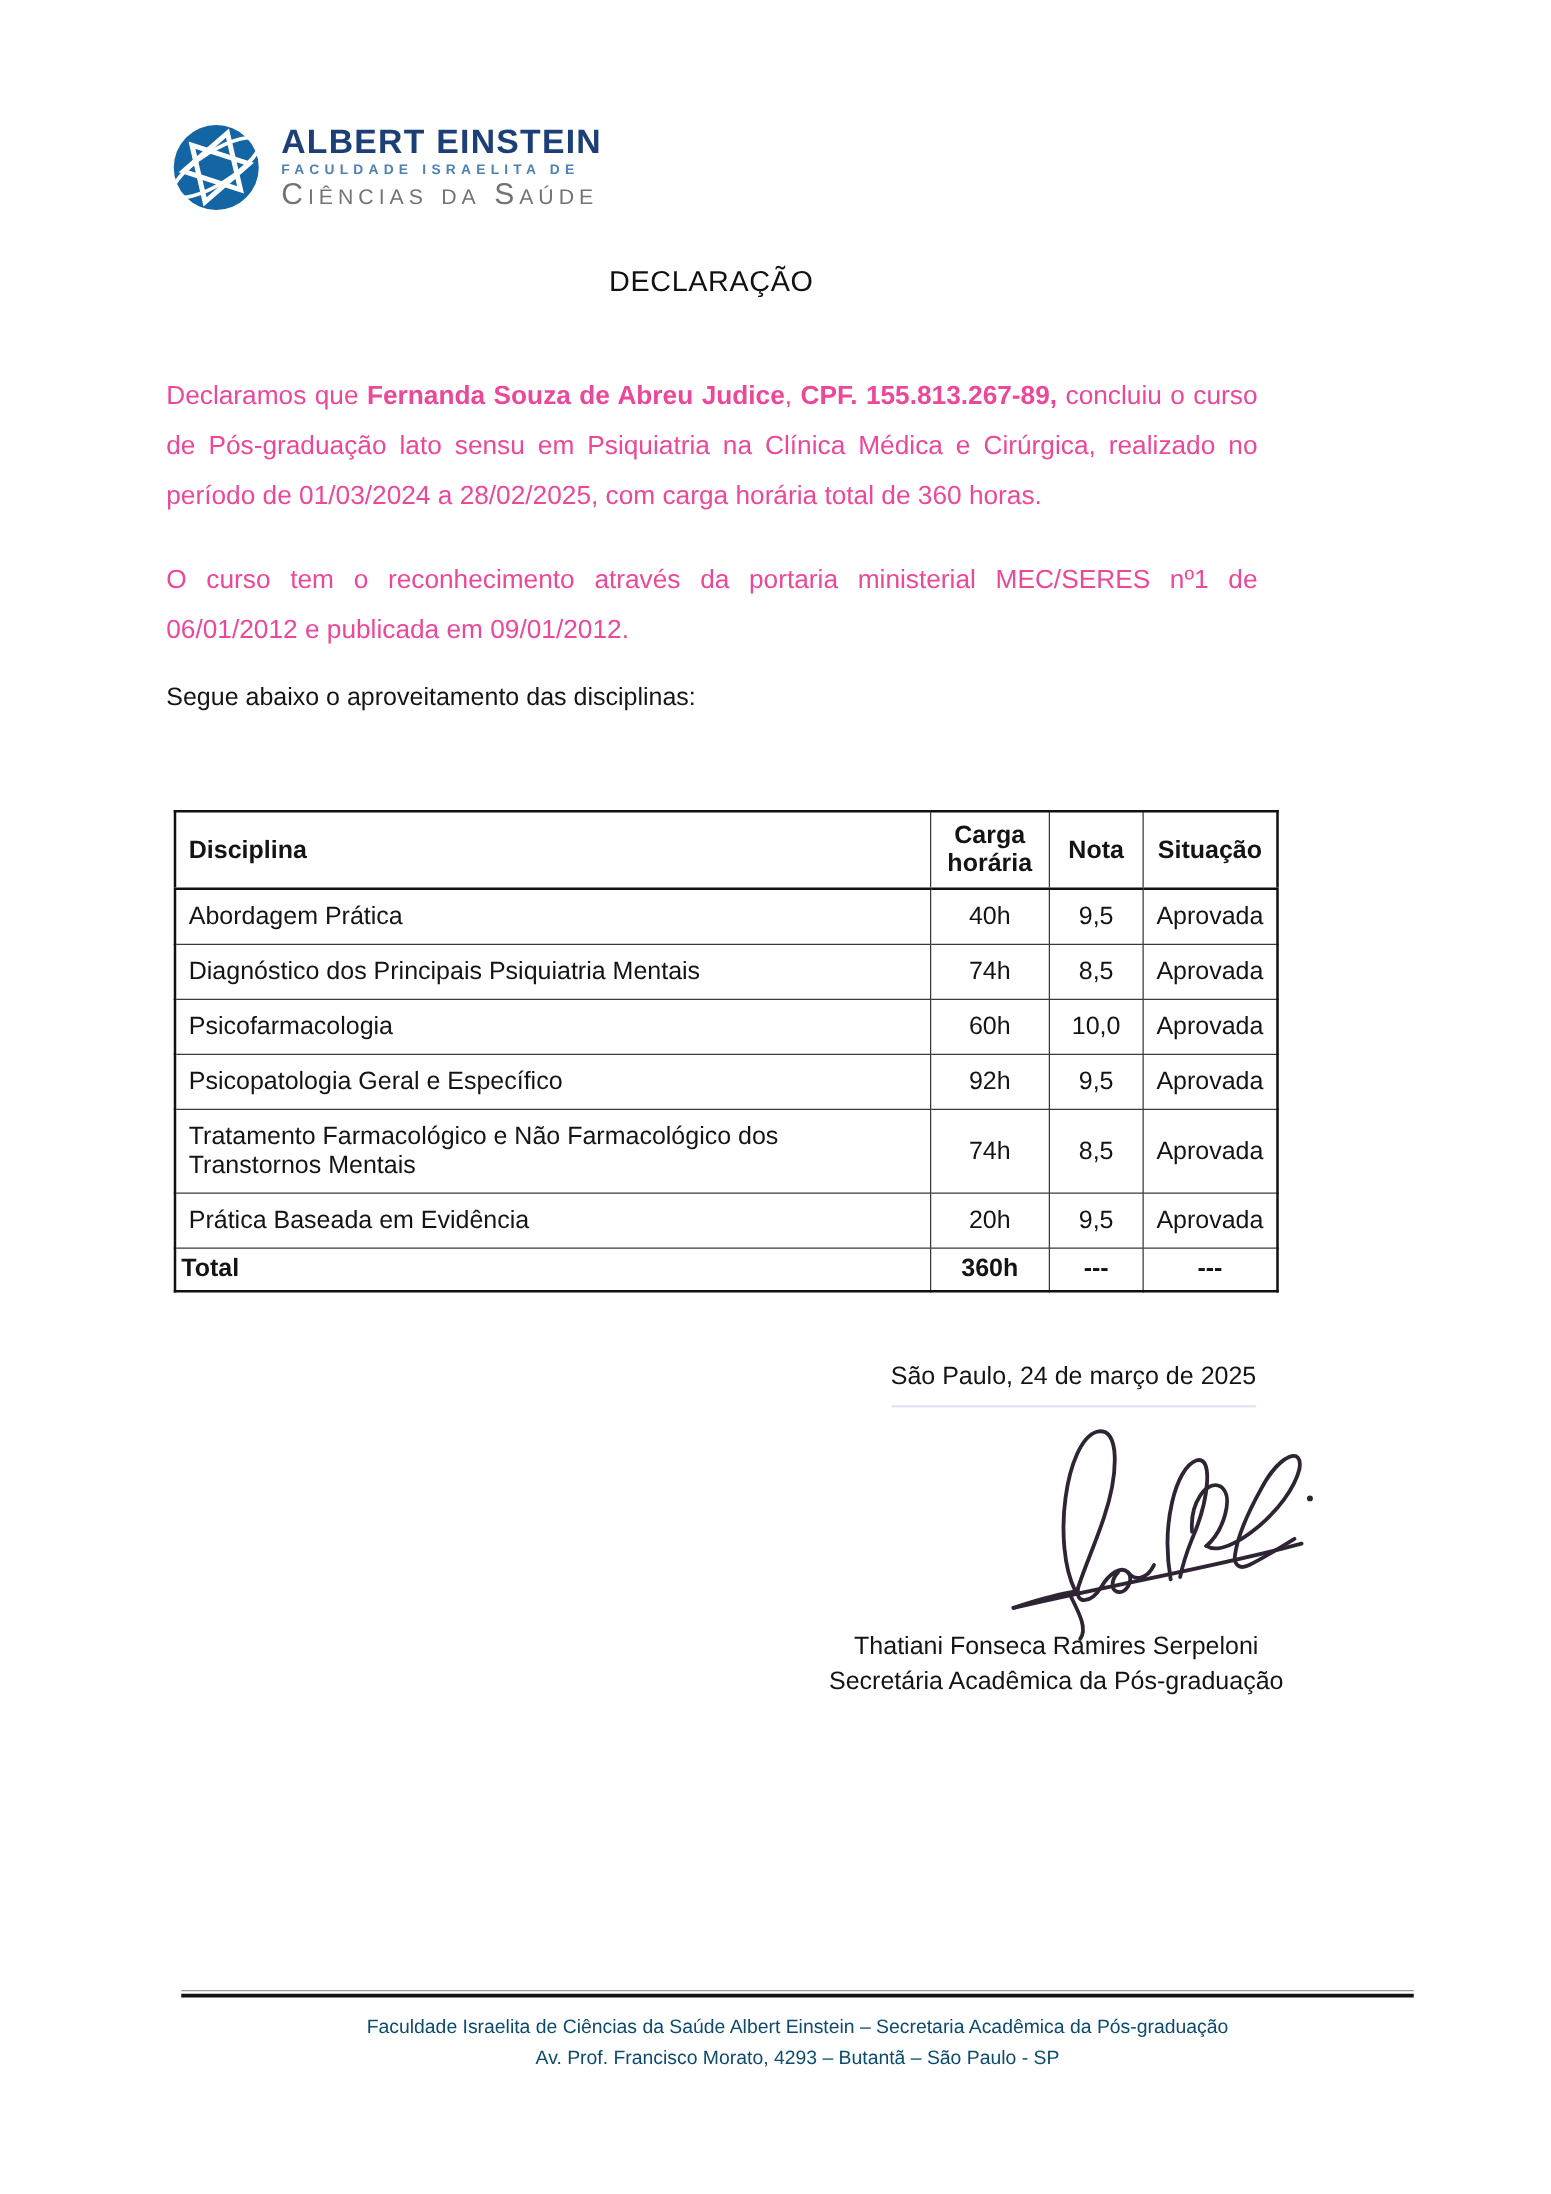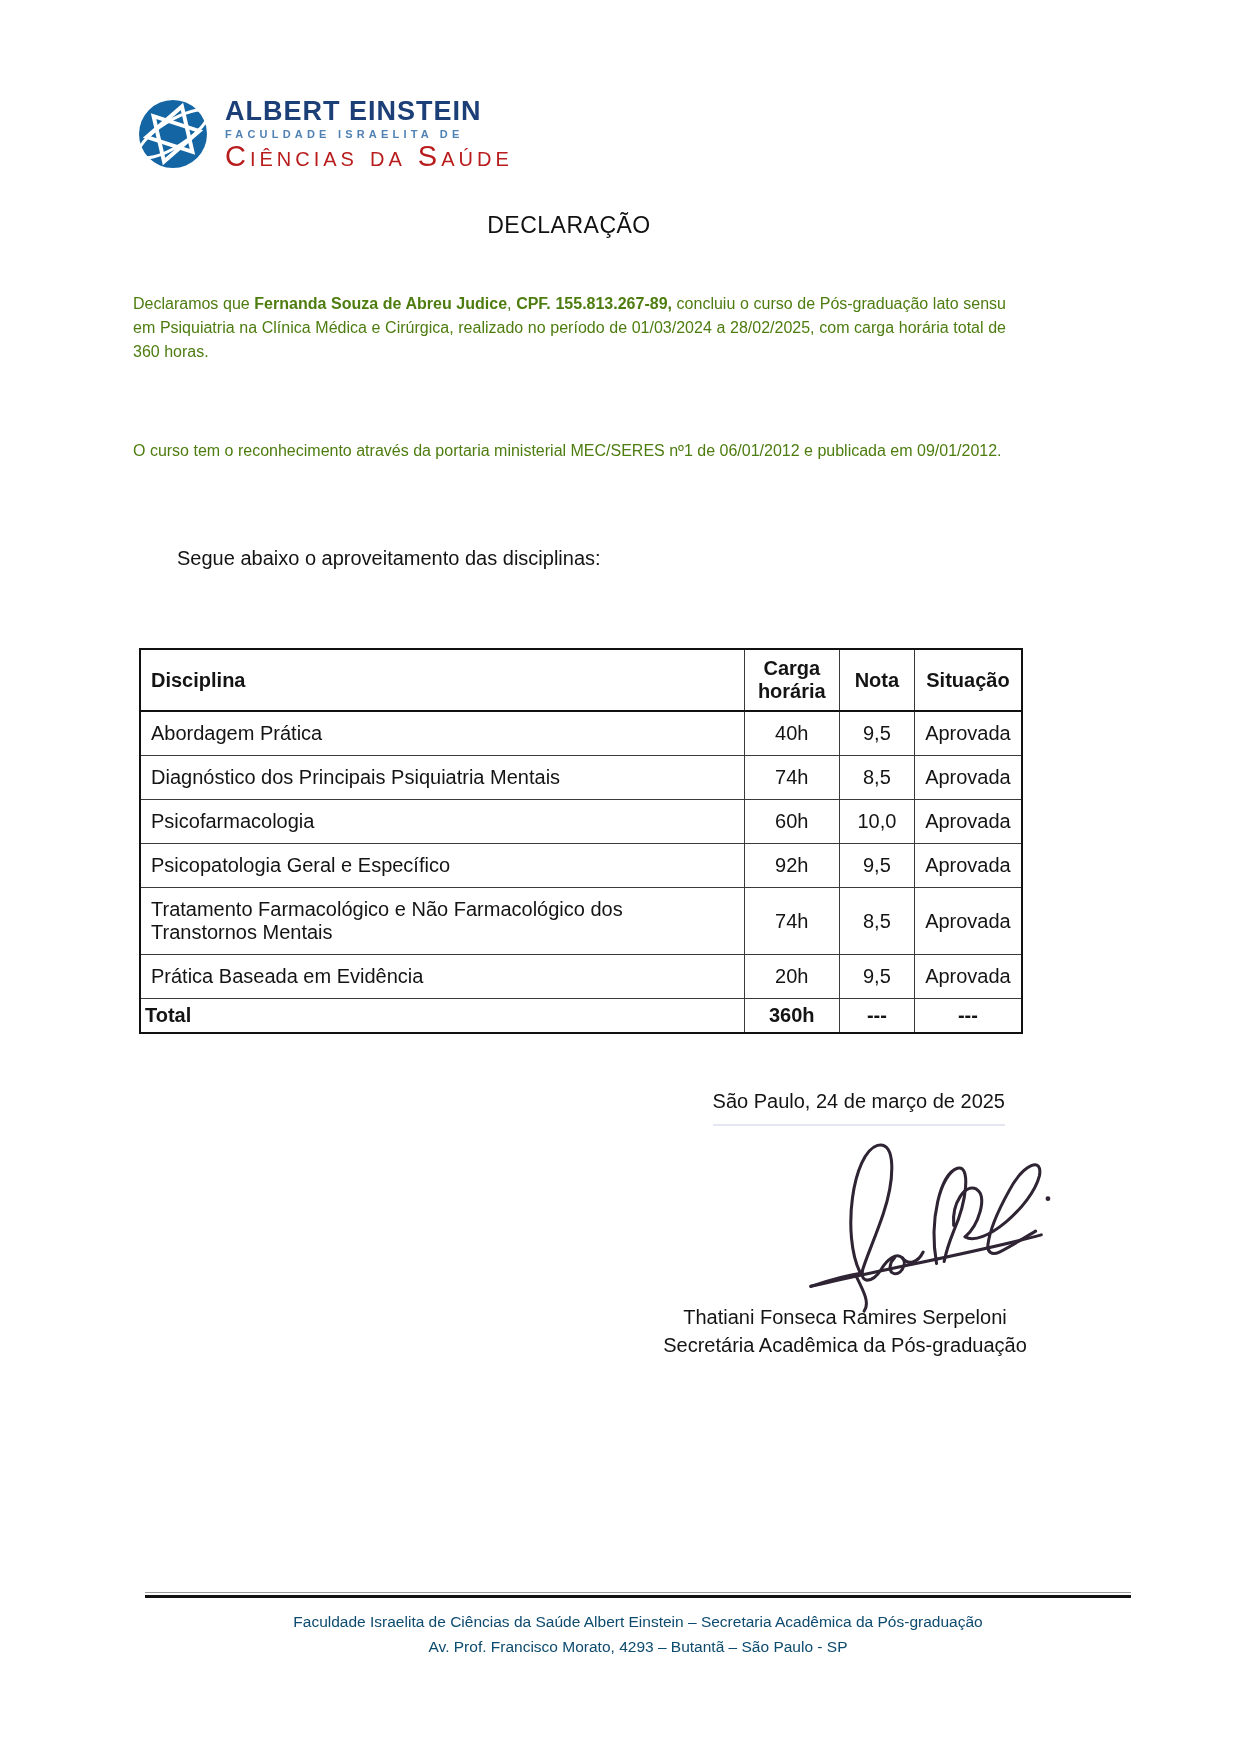--- a/index.html
+++ b/index.html
@@ -10,30 +10,30 @@
     font-family:"Liberation Sans", sans-serif;
     color:#1a1a1a;
     overflow:hidden;
   }
   
   .logo{position:absolute;top:92px;left:131px;display:flex;align-items:center;gap:10px;}
   .logo-icon{width:84px;height:84px;flex:0 0 auto;}
   .logo-text{display:flex;flex-direction:column;line-height:1;}
   .logo-brand{font-size:27px;font-weight:bold;color:#1c3f77;letter-spacing:1px;}
   .logo-sub{font-size:11px;font-weight:bold;color:#4f81b3;letter-spacing:4.2px;margin-top:4px;}
-  .logo-sub2{font-size:29px;color:#b91c1c;letter-spacing:4px;font-variant:small-caps;margin-top:2px;}
+  .logo-sub2{font-size:24px;color:#737373;letter-spacing:4px;font-variant:small-caps;margin-top:2px;}
   
   .doc-title{position:absolute;top:212px;left:133px;width:872px;text-align:center;
     font-size:23px;font-weight:normal;letter-spacing:0.5px;color:#111;}
   
-  .para{position:absolute;left:133px;width:873px;font-size:16px;line-height:24px;
-    text-align:justify;color:#4d7c0f;}
+  .para{position:absolute;left:133px;width:873px;font-size:21px;line-height:40px;
+    text-align:justify;color:#ec4899;}
   .p1{top:276px;}
   .p2{top:423px;}
-  .lead{position:absolute;top:547px;left:133px;width:873px;font-size:20px;color:#141414;margin-left:44px;}
+  .lead{position:absolute;top:547px;left:133px;width:873px;font-size:20px;color:#141414;}
   .bold{font-weight:bold;}
   
   .tbl-wrap{position:absolute;top:648px;left:139px;width:884px;}
   table{border-collapse:collapse;width:100%;font-size:20px;color:#141414;
     border:2px solid #111;}
   th,td{border:1.5px solid #3a3a3a;vertical-align:middle;}
   thead th{font-weight:bold;text-align:center;padding:7px 4px;border-bottom:2.5px solid #111;}
   thead th.col-disc{text-align:left;padding-left:10px;margin-top:10px;}
   td{padding:10px 4px;text-align:center;margin-left:48px;}
   td.cell-disc{text-align:left;padding-left:10px;padding-right:10px;}

